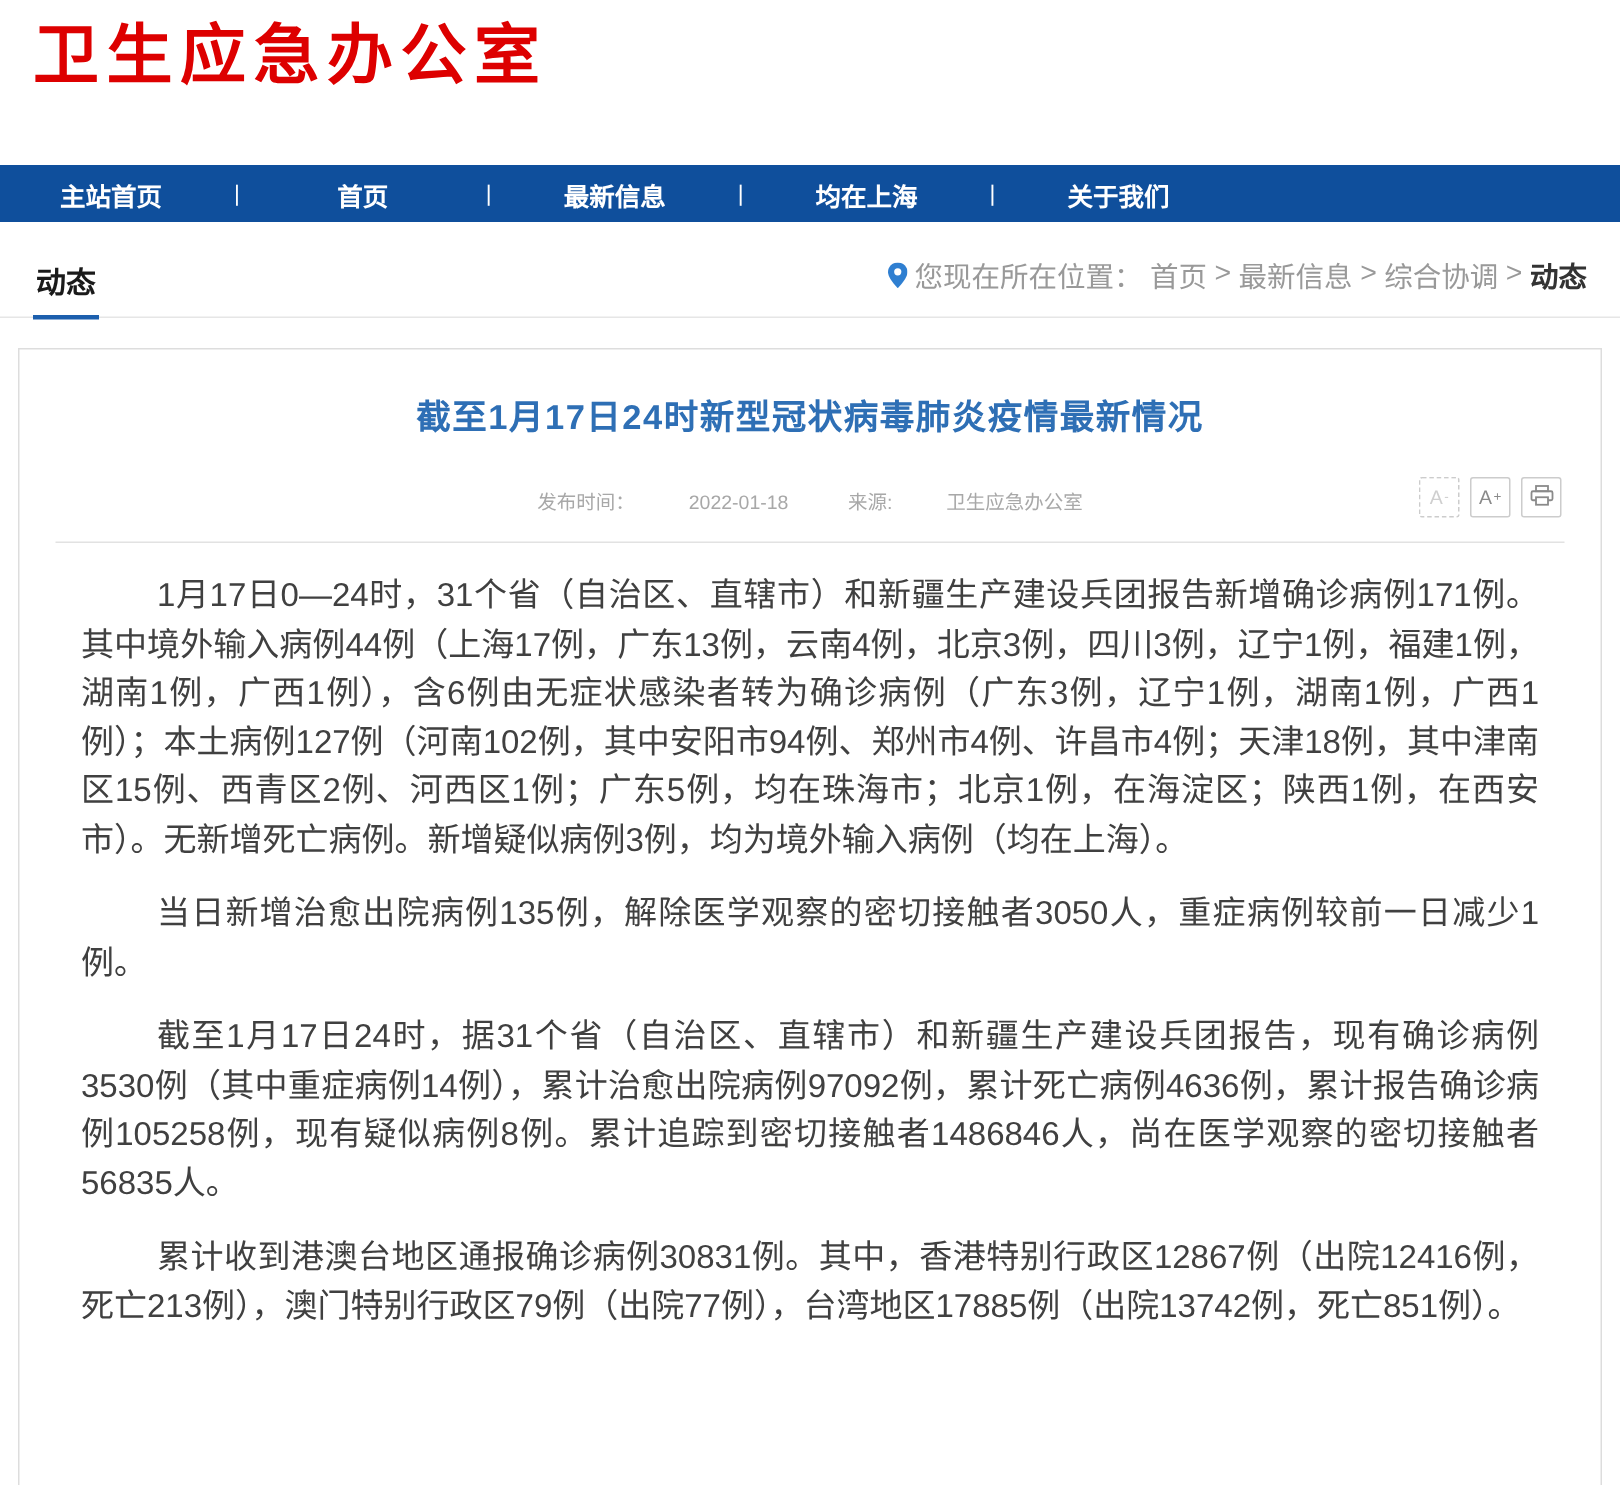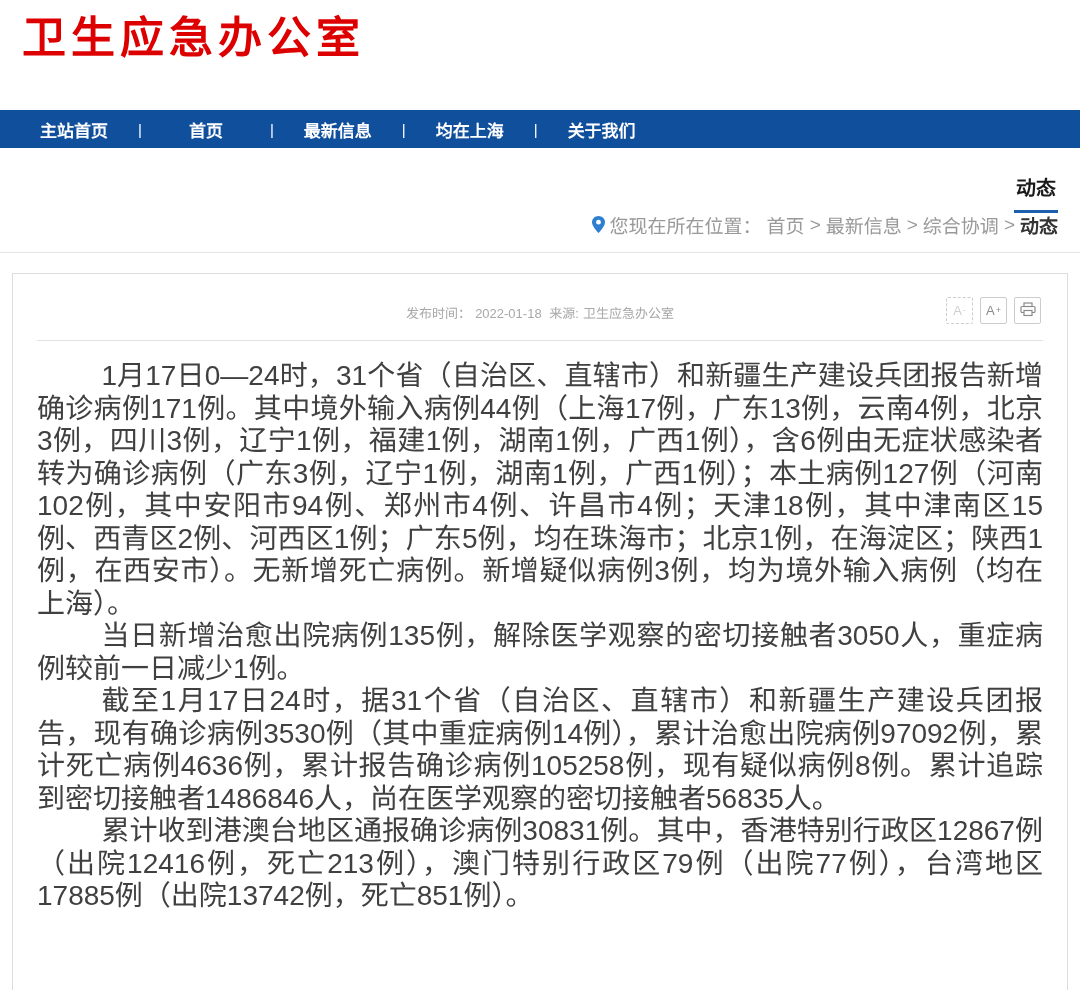--- a/index.html
+++ b/index.html
@@ -26,20 +26,21 @@
     line-height: 56px;
   }
 
   
   .main-nav {
     height: 38px;
     background: #0f4f9c;
     display: flex;
     align-items: center;
     padding-left: 10px;
+    gap: 18px;
   }
   .nav-item {
     width: 128px;
     text-align: center;
     color: #ffffff;
     font-size: 17px;
     font-weight: bold;
     cursor: pointer;
     white-space: nowrap;
   }
@@ -50,21 +51,20 @@
   }
 
   
   .section-bar {
     display: flex;
     justify-content: space-between;
     align-items: flex-end;
     padding: 0 22px;
     margin-top: 12px;
     border-bottom: 1px solid #e6e6e6;
-    flex-direction: column;
   }
   .section-title {
     display: inline-block;
     margin: 0 0 -2px 0;
     padding: 12px 2px 9px;
     font-size: 20px;
     font-weight: bold;
     color: #1a1a1a;
     border-bottom: 3px solid #1c5fad;
   }
@@ -99,21 +99,21 @@
     letter-spacing: 1px;
   }
   .meta-row {
     position: relative;
     height: 30px;
     text-align: center;
     font-size: 13px;
     color: #a8a8a8;
     line-height: 28px;
   }
-  .meta-row .meta-part { margin: 0 2px; }
+  .meta-row .meta-part { margin: 0 18px; }
   .tools {
     position: absolute;
     right: 2px;
     top: -3px;
     display: flex;
     gap: 7px;
   }
   .tool-btn {
     width: 27px;
     height: 27px;
@@ -134,22 +134,22 @@
     color: #cfcfcf;
     cursor: default;
   }
   .tool-btn sup { font-size: 9px; margin-left: 1px; }
   .divider {
     border: none;
     border-top: 1px solid #e2e2e2;
     margin: 10px 0 19px;
   }
   .article-body p {
-    margin: 0;
-    font-size: 28px;
+    margin: 17px;
+    font-size: 22px;
     line-height: 32.5px;
     color: #404040;
     text-align: justify;
     text-indent: 2.3em;
   }
 </style>
 </head>
 <body>
 
 <header class="site-header">
@@ -182,20 +182,21 @@
     <span class="crumb-sep">&gt;</span>
     <span class="crumb">最新信息</span>
     <span class="crumb-sep">&gt;</span>
     <span class="crumb">综合协调</span>
     <span class="crumb-sep">&gt;</span>
     <span class="crumb-current">动态</span>
   </div>
 </div>
 
 <article class="article-box">
+  <h1 class="article-title">截至1月17日24时新型冠状病毒肺炎疫情最新情况</h1>
 
   <div class="meta-row">
     <span class="meta-part">发布时间：</span><span class="meta-part">2022-01-18</span>
     <span class="meta-part">来源:</span><span class="meta-part">卫生应急办公室</span>
 
     <div class="tools">
       <button class="tool-btn disabled">
         <span>A</span>
           <sup>-</sup>
       </button>

